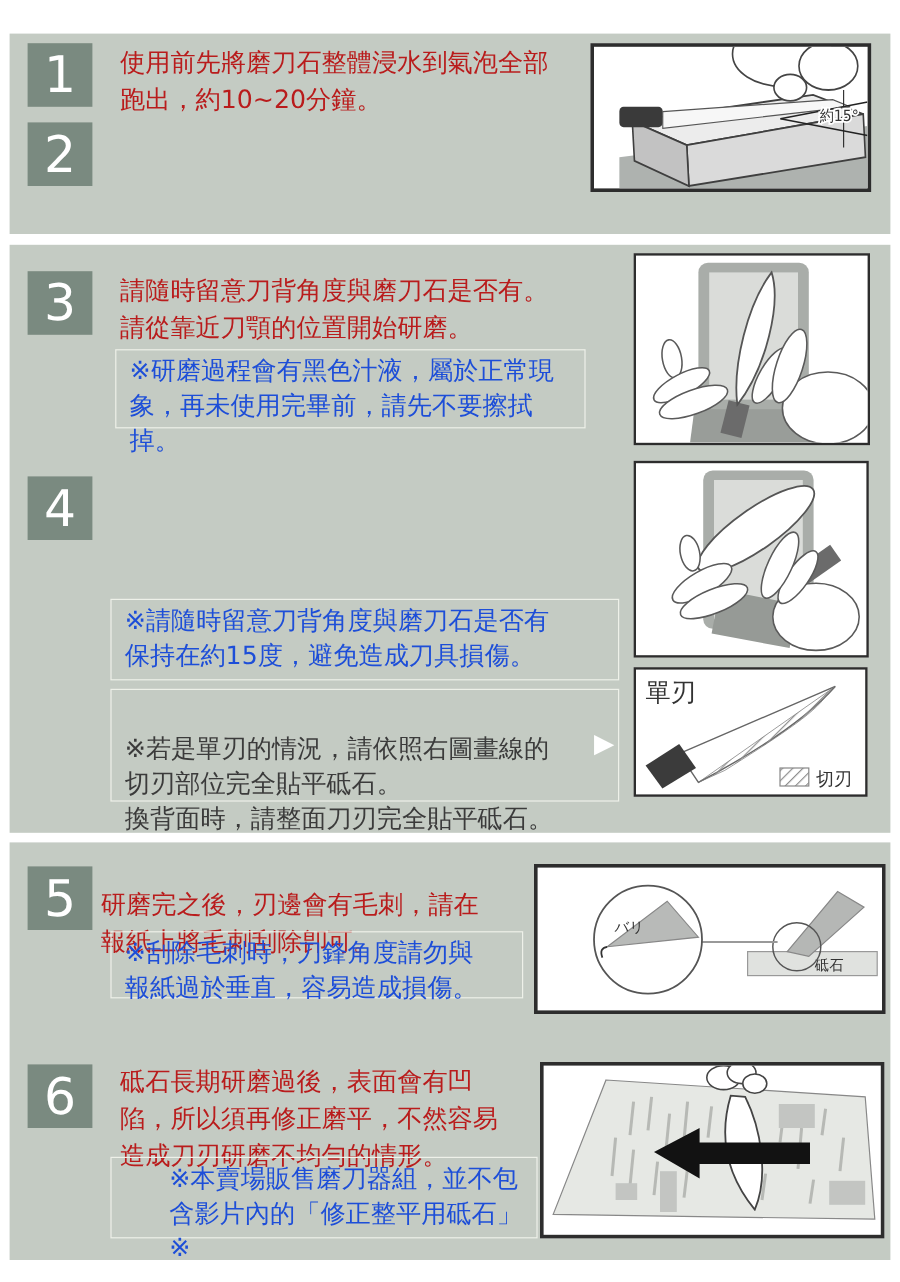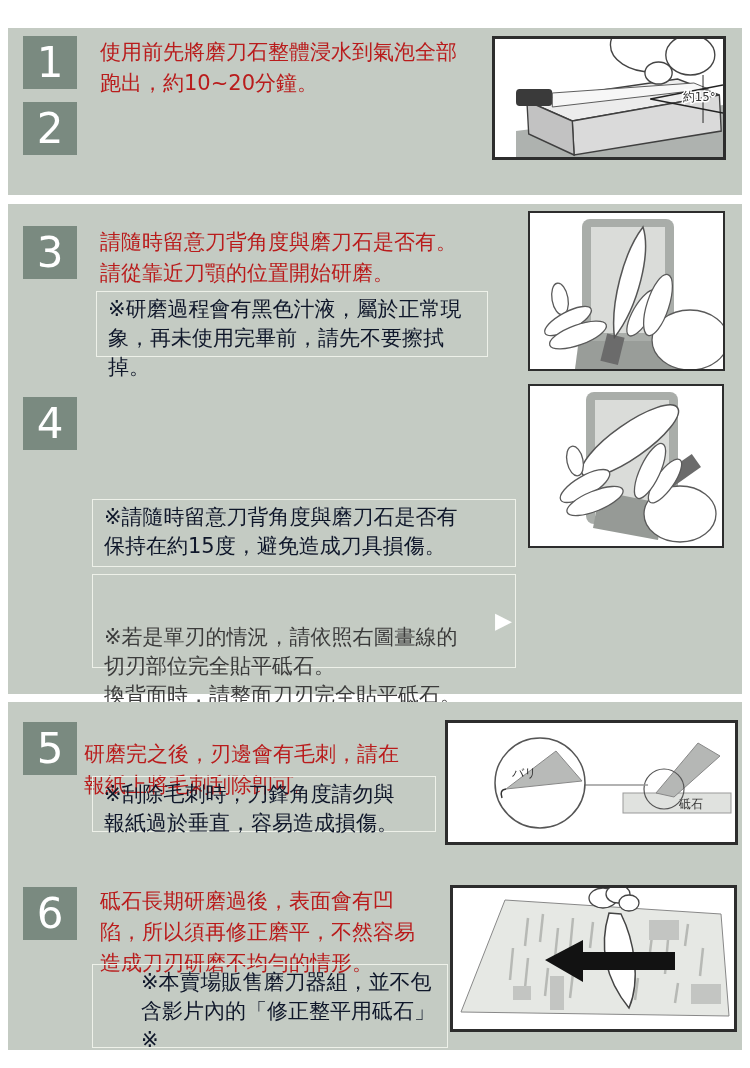--- a/index.html
+++ b/index.html
@@ -8,27 +8,27 @@
   .panel { position:absolute; left:8px; width:734px; background:#c4cbc3; }
   .stepnum {
     position:absolute; width:54px; height:53px; background:#7a8a80; color:#ffffff;
     font-size:42px; line-height:53px; text-align:center; font-family:"DejaVu Sans",sans-serif;
   }
   .txt {
     position:absolute; color:#b91c1c; font-size:21px; line-height:31px;
     white-space:pre-line; font-family:"DejaVu Sans",sans-serif;
   }
   .warnbox {
-    position:absolute; border:1px solid #eef1e9; color:#0f172a; font-size:21px;
+    position:absolute; border:1px solid #eef1e9; color:#1d4ed8; font-size:21px;
     line-height:29px; white-space:pre-line; padding:3px 8px 3px 11px;
     font-family:"DejaVu Sans",sans-serif;
   }
   .notebox {
     position:absolute; border:1px solid #eef1e9; color:#3b3b3b; font-size:21px;
-    line-height:29px; white-space:pre-line; padding:19px 24px 3px 11px;
+    line-height:29px; white-space:pre-line; padding:6px 24px 3px 11px;
     font-family:"DejaVu Sans",sans-serif;
   }
   .note-arrow {
     position:absolute; right:3px; top:50%; transform:translateY(-50%);
     color:#ffffff; font-size:22px; line-height:22px;
   }
   .fig { position:absolute; background:#ffffff; border:2px solid #2d2d2d; overflow:hidden; }
   .fig.thick { border-width:3px; }
   .fig svg { display:block; width:100%; height:100%; }
 </style>
@@ -126,20 +126,39 @@
         <ellipse cx="65" cy="115" rx="30" ry="10" transform="rotate(-22 65 115)"></ellipse>
       </g>
       <g fill="#ffffff" stroke="#5a5a5a" stroke-width="1.3">
         <ellipse cx="150" cy="128" rx="36" ry="28"></ellipse>
         <ellipse cx="135" cy="95" rx="9" ry="26" transform="rotate(35 135 95)"></ellipse>
         <ellipse cx="120" cy="85" rx="10" ry="30" transform="rotate(25 120 85)"></ellipse>
       </g>
     </svg>
   </div>
 
+  <div class="fig" style="left:520px;top:352px;width:195px;height:108px;">
+    <svg viewBox="0 0 191 104" preserveAspectRatio="none">
+      <defs>
+        <pattern id="hatch" patternUnits="userSpaceOnUse" width="6" height="6" patternTransform="rotate(45)">
+          <line x1="0" y1="0" x2="0" y2="6" stroke="#8f8f8f" stroke-width="2"></line>
+        </pattern>
+      </defs>
+      <g>
+        <path d="M36,70 L166,14 C150,32 120,58 52,94 Z" fill="#ffffff" stroke="#666" stroke-width="1.2"></path>
+        <path d="M166,14 L52,94 L74,84 C112,60 150,36 158,22 Z" fill="url(#hatch)" stroke="#777" stroke-width="0.6"></path>
+        <polygon points="8,80 36,62 50,82 22,99" fill="#3b3b3b"></polygon>
+      </g>
+      <text x="8" y="26" font-size="21" fill="#333">單刃</text>
+      <g>
+        <rect x="120" y="82" width="24" height="15" fill="url(#hatch)" stroke="#888" stroke-width="1"></rect>
+        <text x="150" y="96" font-size="15" fill="#333">切刃</text>
+      </g>
+    </svg>
+  </div>
 </div>
 
 <div class="panel" style="top:702px;height:348px;">
   <div class="stepnum" style="left:15px;top:20px;">5</div>
   <div class="txt" style="left:76px;top:20px;width:352px;margin-top:17px;">研磨完之後，刃邊會有毛刺，請在
 報紙上將毛刺刮除卽可。</div>
   <div class="warnbox" style="left:84px;top:74px;width:344px;height:56px;">※刮除毛刺時，刀鋒角度請勿與
 報紙過於垂直，容易造成損傷。</div>
 
   <div class="fig thick" style="left:437px;top:18px;width:293px;height:125px;">
@@ -155,21 +174,21 @@
         <path d="M58,66 q-7,1 -4,9" stroke="#333" stroke-width="1.5" fill="none"></path>
         <text x="64" y="54" font-size="12" fill="#333">バリ</text>
       </g>
     </svg>
   </div>
 
   <div class="stepnum" style="left:15px;top:185px;">6</div>
   <div class="txt" style="left:92px;top:184px;width:352px;">砥石長期研磨過後，表面會有凹
 陷，所以須再修正磨平，不然容易
 造成刀刃研磨不均勻的情形。</div>
-  <div class="warnbox" style="left:84px;top:262px;width:356px;height:84px;padding-left:48px;">※本賣場販售磨刀器組，並不包
+  <div class="warnbox" style="left:84px;top:262px;width:356px;height:68px;padding-left:48px;">※本賣場販售磨刀器組，並不包
 含影片內的「修正整平用砥石」※</div>
 
   <div class="fig thick" style="left:442px;top:183px;width:287px;height:147px;">
     <svg viewBox="0 0 281 141" preserveAspectRatio="none">
       <polygon points="52,12 268,26 276,128 8,124" fill="#e6e8e4" stroke="#888" stroke-width="1"></polygon>
       <g stroke="#b7b9b5" stroke-width="2.5">
         <line x1="75" y1="30" x2="72" y2="58"></line>
           <line x1="90" y1="26" x2="87" y2="54"></line>
         <line x1="105" y1="40" x2="102" y2="70"></line>
           <line x1="120" y1="30" x2="117" y2="62"></line>

